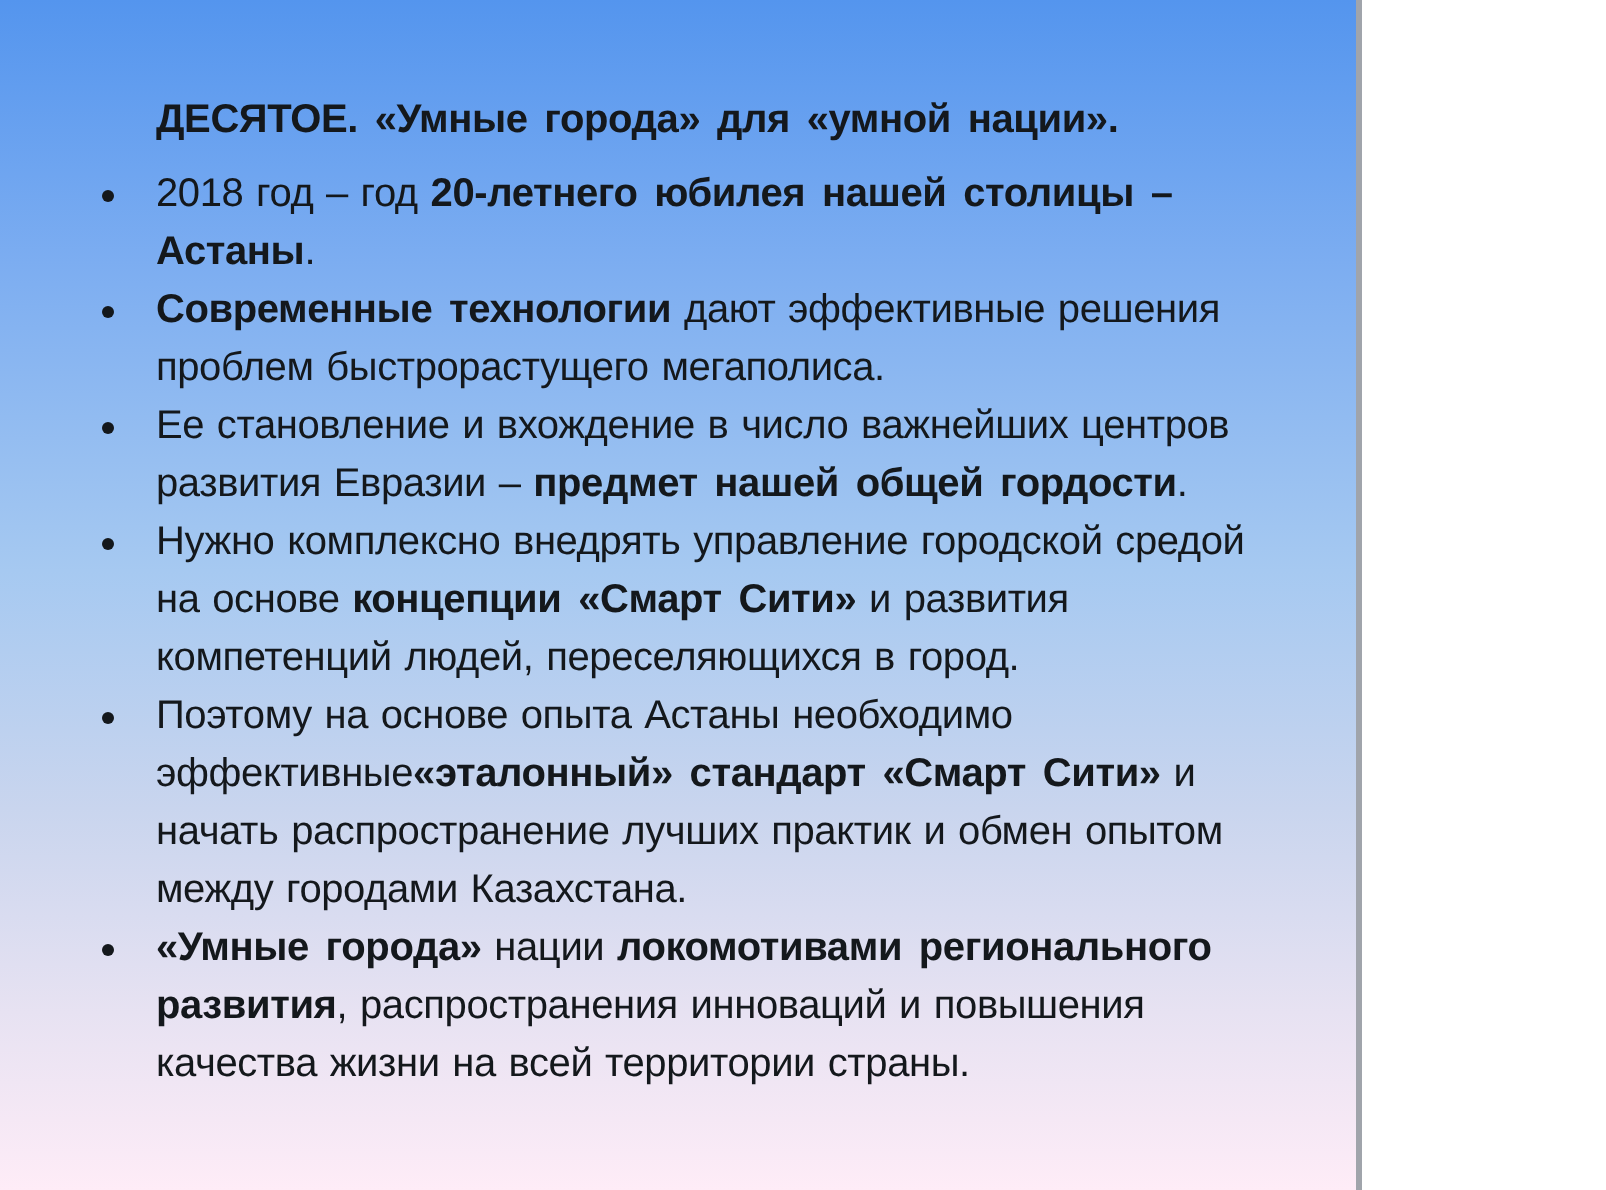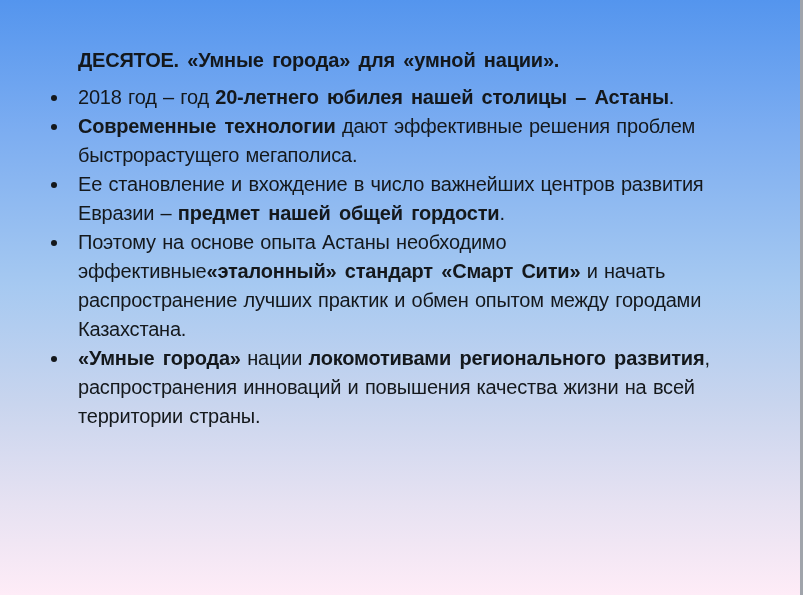--- a/index.html
+++ b/index.html
@@ -7,21 +7,21 @@
     padding: 0;
   }
   body {
     width: 803px;
     height: 595px;
     overflow: hidden;
     font-family: "Liberation Sans", sans-serif;
   }
   .slide {
     position: relative;
-    width: 803px;
+    width: 681px;
     height: 595px;
     box-sizing: border-box;
     
     background: linear-gradient(to bottom, #5495ee 0%, #7cadf1 22%, #a6c9f1 48%, #c9d5ee 68%, #e7e2f2 85%, #feecf7 100%);
     color: #14181c;
   }
   .edge-right {
     position: absolute;
     top: 0;
     right: 0;
@@ -72,18 +72,19 @@
 </head>
 <body>
 
 <div class="slide" style="background: linear-gradient(rgb(84, 149, 238) 0%, rgb(124, 173, 241) 22%, rgb(166, 201, 241) 48%, rgb(201, 213, 238) 68%, rgb(231, 226, 242) 85%, rgb(254, 236, 247) 100%); color: rgb(20, 24, 28);">
   <div class="content">
     <div class="title">ДЕСЯТОЕ. «Умные города» для «умной нации».</div>
     <ul class="bullets">
         <li class="bullet-item"><span class="marker"></span><span class="runs"><span>2018 год – год </span><span class="b">20-летнего юбилея нашей столицы – Астаны</span><span>.</span></span></li>
         <li class="bullet-item"><span class="marker"></span><span class="runs"><span class="b">Современные технологии</span><span> дают эффективные решения проблем быстрорастущего мегаполиса.</span></span></li>
         <li class="bullet-item"><span class="marker"></span><span class="runs"><span>Ее становление и вхождение в число важнейших центров развития Евразии – </span><span class="b">предмет нашей общей гордости</span><span>.</span></span></li>
+        <li class="bullet-item"><span class="marker"></span><span class="runs"><span>Нужно комплексно внедрять управление городской средой на основе </span><span class="b">концепции «Смарт Сити»</span><span> и развития компетенций людей, переселяющихся в город.</span></span></li>
         <li class="bullet-item"><span class="marker"></span><span class="runs"><span>Поэтому на основе опыта Астаны необходимо эффективные</span><span class="b">«эталонный» стандарт «Смарт Сити»</span><span> и начать распространение лучших практик и обмен опытом между городами Казахстана.</span></span></li>
         <li class="bullet-item"><span class="marker"></span><span class="runs"><span class="b">«Умные города»</span><span> нации </span><span class="b">локомотивами регионального развития</span><span>, распространения инноваций и повышения качества жизни на всей территории страны.</span></span></li>
       </ul>
   </div>
   <div class="edge-right" style="background: rgb(160, 164, 171);"></div>
 </div>
 
 </body></html>

